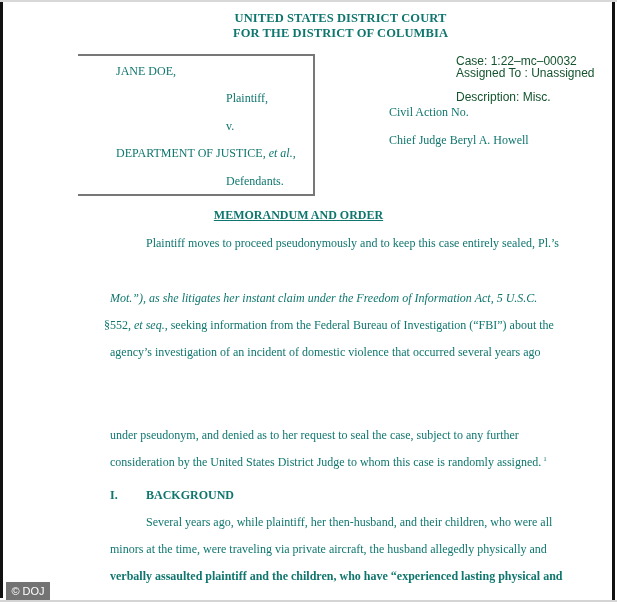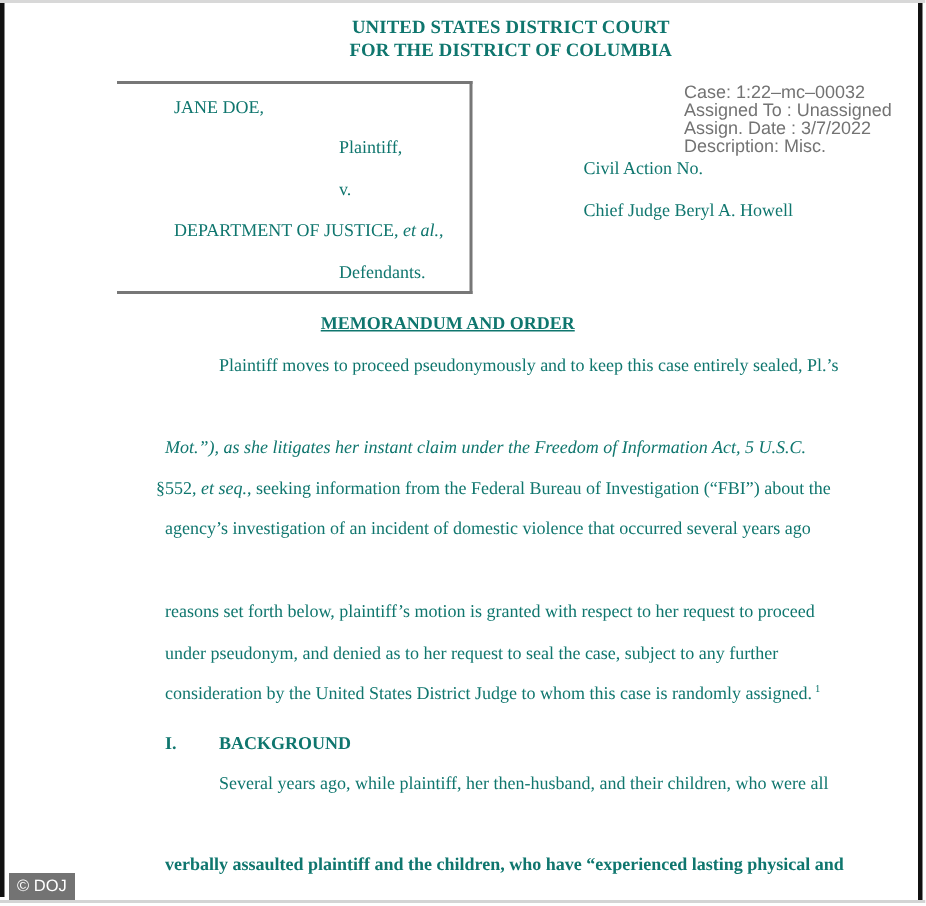--- a/index.html
+++ b/index.html
@@ -16,21 +16,21 @@
   .abs { position: absolute; white-space: nowrap; }
 
   .court-title { left: 0; width: 617px; text-align: center; font-weight: bold; font-size: 12.5px; letter-spacing: 0.1px; }
 
   .caption-box {
     position: absolute; left: 78px; top: 54px; width: 235px; height: 138px;
     border-top: 2px solid #777; border-right: 2px solid #777; border-bottom: 2px solid #777;
   }
   .cap { font-size: 12px; }
 
-  .stamp { font-size: 12px; line-height: 12.5px; color: #737373; }
+  .stamp { font-size: 12px; line-height: 12.5px; color: #14532d; }
 
   .body-line { font-size: 12px; letter-spacing: 0px; }
   .memo-title { font-weight: bold; text-decoration: underline; font-size: 12px; }
   .section-head { font-weight: bold; font-size: 12px; }
   sup.fn { font-size: 7px; vertical-align: 5px; margin-left: 2px; }
 
   .doj-badge {
     position: absolute; left: 6px; top: 582px; width: 44px; height: 18px;
     background: #737373; color: #fff; font-size: 11px; line-height: 18px;
     text-align: center;
@@ -52,40 +52,39 @@
   <div class="abs serif cap" style="left:84px; top:64px;">JANE DOE,</div>
   <div class="abs serif cap" style="left:194px; top:91px;">Plaintiff,</div>
   <div class="abs serif cap" style="left:194px; top:119px;">v.</div>
   <div class="abs serif cap" style="left:84px; top:146px;">
     <span>DEPARTMENT OF JUSTICE, </span><i>et al.</i><span>,</span>
   </div>
   <div class="abs serif cap" style="left:194px; top:174px;">Defendants.</div>
 
   <div class="abs sans stamp" style="left:456px; top:55px;">Case: 1:22–mc–00032</div>
   <div class="abs sans stamp" style="left:456px; top:67px;">Assigned To : Unassigned</div>
-  <div class="abs sans stamp" style="left:456px; top:79px;">Assign. Date : 3/7/2022</div>
   <div class="abs sans stamp" style="left:456px; top:91px;">Description: Misc.</div>
 
   <div class="abs serif cap" style="left:357px; top:105px;">Civil Action No.</div>
   <div class="abs serif cap" style="left:357px; top:133px;">Chief Judge Beryl A. Howell</div>
 
   <div class="abs serif memo-title" style="left:0; width:533px; text-align:center; top:208px;">MEMORANDUM AND ORDER</div>
 
   <div class="abs serif body-line" style="left:114px; top:236px;">Plaintiff moves to proceed pseudonymously and to keep this case entirely sealed, Pl.’s</div>
   <div class="abs serif body-line" style="left:78px; top:291px;font-style:italic;">Mot.”), as she litigates her instant claim under the Freedom of Information Act, 5 U.S.C.</div>
   <div class="abs serif body-line" style="left:72px; top:318px;">
     <span>§552, </span><i>et seq.</i><span>, seeking information from the Federal Bureau of Investigation (“FBI”) about the</span>
   </div>
   <div class="abs serif body-line" style="left:78px; top:345px;">agency’s investigation of an incident of domestic violence that occurred several years ago</div>
-  <div class="abs serif body-line" style="left:78px; top:400px;">reasons set forth below, plaintiff’s motion is granted with respect to her request to proceed</div>
   <div class="abs serif body-line" style="left:78px; top:428px;">under pseudonym, and denied as to her request to seal the case, subject to any further</div>
   <div class="abs serif body-line" style="left:78px; top:455px;">
     <span>consideration by the United States District Judge to whom this case is randomly assigned.</span><sup class="fn">1</sup>
   </div>
 
   <div class="abs serif section-head" style="left:78px; top:488px;">I.</div>
   <div class="abs serif section-head" style="left:114px; top:488px;">BACKGROUND</div>
 
   <div class="abs serif body-line" style="left:114px; top:515px;">Several years ago, while plaintiff, her then-husband, and their children, who were all</div>
+  <div class="abs serif body-line" style="left:78px; top:542px;">minors at the time, were traveling via private aircraft, the husband allegedly physically and</div>
   <div class="abs serif body-line" style="left:78px; top:569px;font-weight:bold;">verbally assaulted plaintiff and the children, who have “experienced lasting physical and</div>
 
   <div class="doj-badge sans">© DOJ</div>
 </div>
 
 </body></html>

